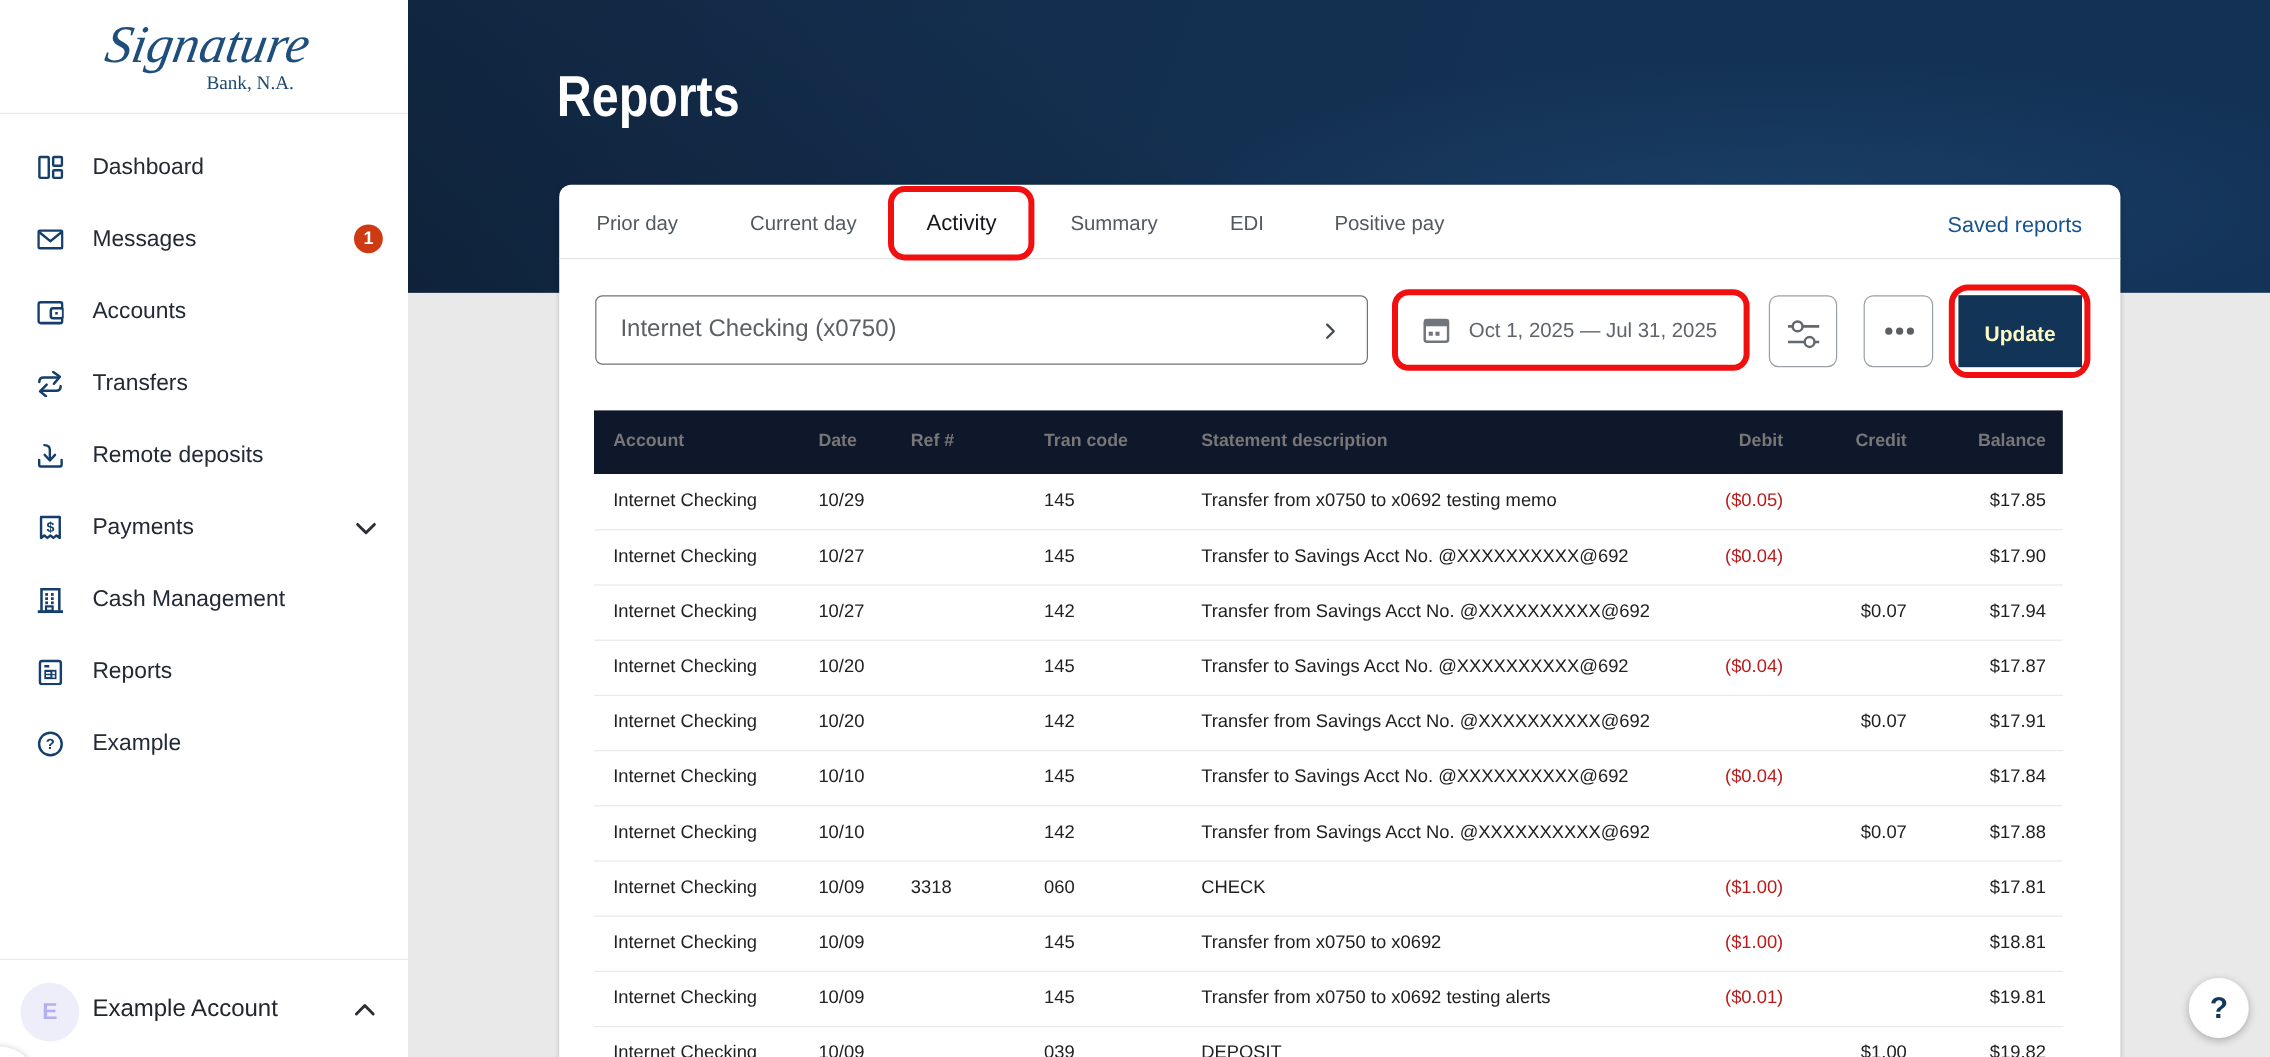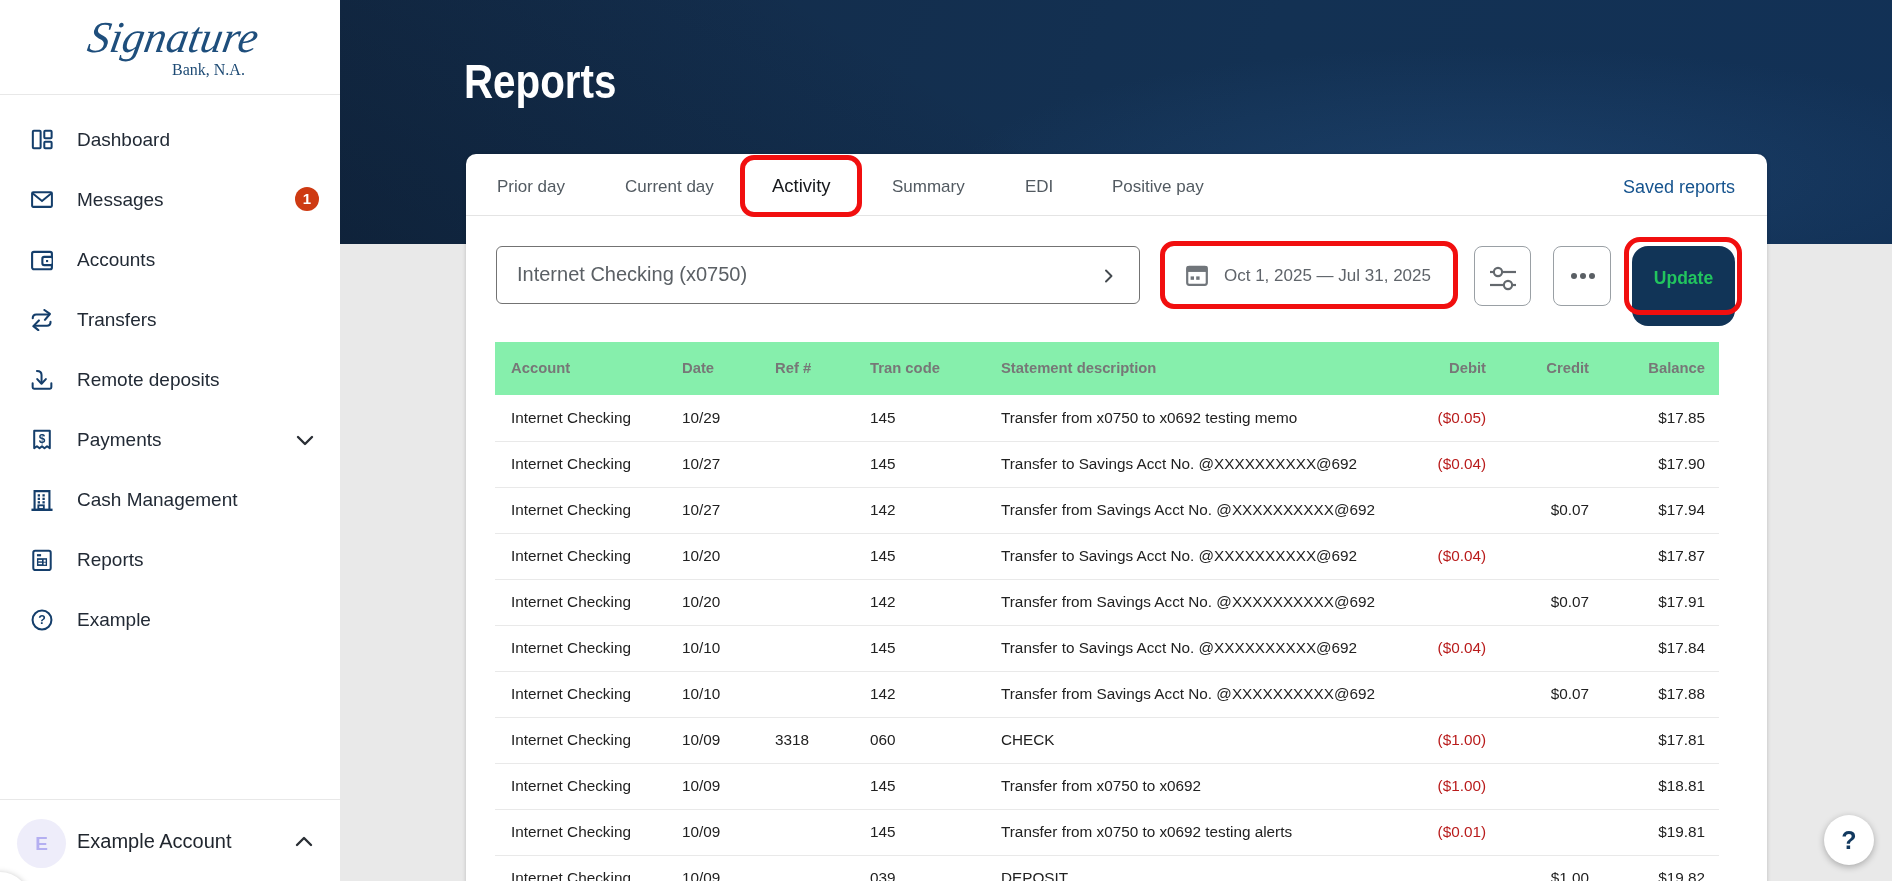--- a/index.html
+++ b/index.html
@@ -36,38 +36,38 @@
   #saved{top:22px;right:32px;font-size:18px;color:#15538e;line-height:22px;}
   
   #sel{left:30px;top:92px;width:644px;height:58px;border:1px solid #737373;border-radius:6px;
     box-sizing:border-box;}
   #sel span{position:absolute;left:20px;top:16px;font-size:20px;color:#5b6065;}
   #filt{left:1008px;top:92px;width:57px;height:60px;border:1px solid #9aa0a5;border-radius:8px;
     box-sizing:border-box;}
   #dots{left:1087px;top:92px;width:58px;height:60px;border:1px solid #9aa0a5;border-radius:8px;
     box-sizing:border-box;}
   .dot{position:absolute;top:26px;width:6px;height:6px;border-radius:50%;background:#5a5f64;}
-  #upd{left:1166px;top:92px;width:103px;height:80px;background:#113457;border-radius:16px;
-    color:#22c55e;font-size:17.5px;font-weight:700;text-align:center;line-height:64px;}
+  #upd{left:1166px;top:92px;width:103px;height:60px;background:#113457;border-radius:0;
+    color:#fef9c3;font-size:17.5px;font-weight:700;text-align:center;line-height:64px;}
   #cal-ic{left:720px;top:110px;width:22px;height:22px;}
   #date-t{left:758px;top:101px;font-size:17px;color:#5f646a;line-height:48px;}
   
   .ring{position:absolute;border:5px solid #f10f0f;box-sizing:border-box;}
   #ring-act{left:274px;top:1px;width:122px;height:62px;border-radius:14px;}
   #ring-date{left:694px;top:87px;width:298px;height:68px;border-radius:14px;}
   #ring-upd{left:1158px;top:83px;width:118px;height:78px;border-radius:16px;}
   
-  #thead{left:29px;top:188px;width:1224px;height:53px;background:#86efac;}
+  #thead{left:29px;top:188px;width:1224px;height:53px;background:#0f172a;}
   .th{position:absolute;top:18px;font-size:14.8px;font-weight:700;color:#777;}
   .row{position:absolute;left:29px;width:1224px;height:46px;border-bottom:1px solid #e9e9e9;
     box-sizing:border-box;}
   .c{position:absolute;top:13.5px;font-size:15.3px;color:#212121;white-space:nowrap;}
   .deb{color:#b91c1c;}
   
-  .cA{left:16px;} .cD{left:187px;} .cR{left:280px;text-align:right;} .cT{left:375px;} .cS{left:506px;}
+  .cA{left:16px;} .cD{left:187px;} .cR{left:264px;text-align:right;} .cT{left:375px;} .cS{left:506px;}
   .cDb{right:233px;} .cCr{right:130px;} .cBl{right:14px;}
   
   #help{left:1824px;top:815px;width:50px;height:50px;border-radius:50%;background:#fff;
     box-shadow:0 2px 7px rgba(0,0,0,.28);color:#12395f;font-size:25px;font-weight:700;
     text-align:center;line-height:50px;}
 </style>
 </head>
 <body>
   <div id="hdr" class="abs">
     <div id="title" class="abs">Reports</div>

